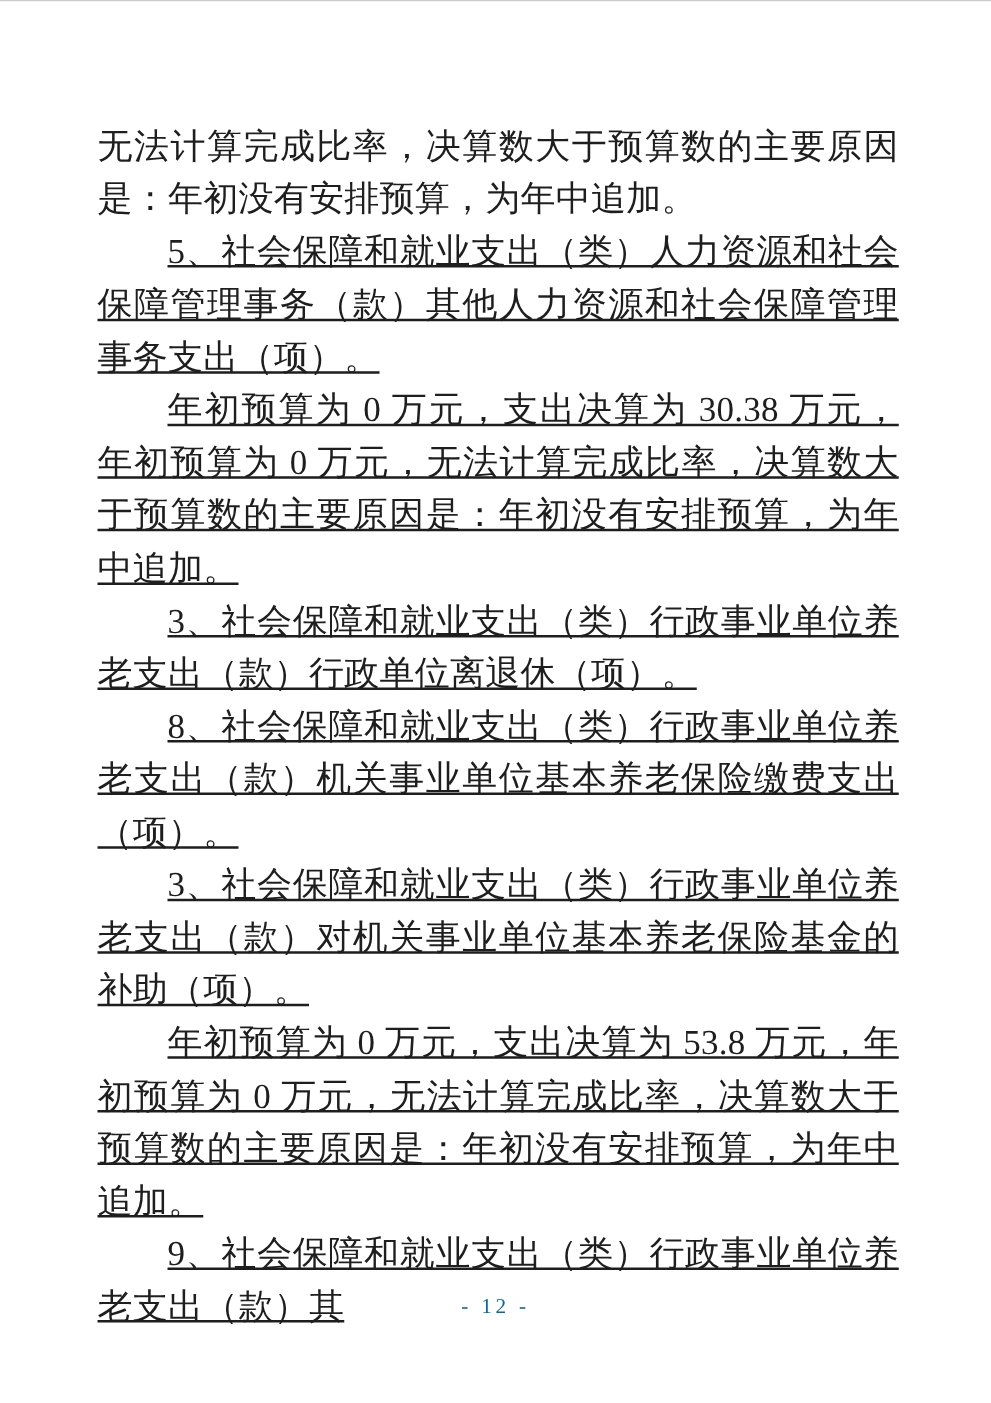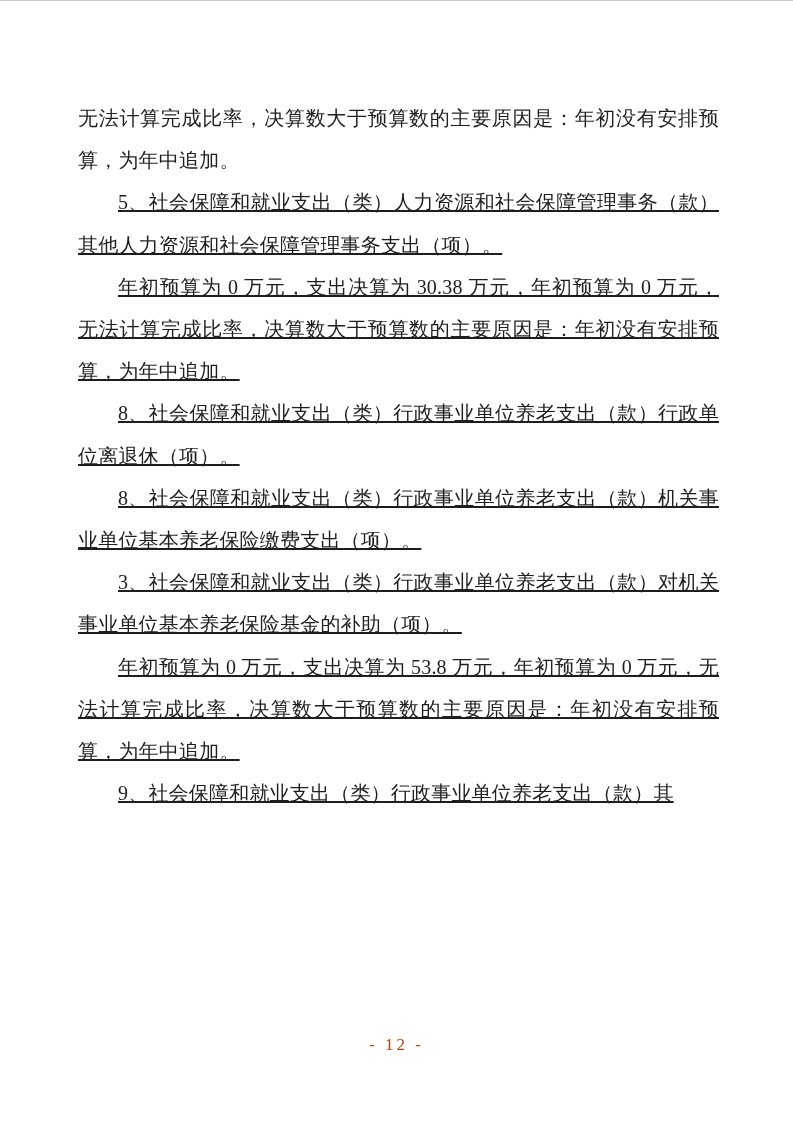--- a/index.html
+++ b/index.html
@@ -22,21 +22,21 @@
     left: 0;
     width: 100%;
     height: 1px;
     background: #cccccc;
   }
   .body-text {
     position: absolute;
     left: 78px;
     top: 97px;
     width: 641px;
-    font-size: 20px;
+    font-size: 28px;
     line-height: 42.2px;
     text-align: justify;
     text-justify: inter-ideograph;
     letter-spacing: 0.2px;
   }
   .para {
     margin: 0;
     padding: 0;
   }
   .para.indent {
@@ -44,32 +44,32 @@
     text-decoration: underline;
   }
   .page-number {
     position: absolute;
     top: 1035px;
     left: 0;
     width: 100%;
     text-align: center;
     font-size: 17px;
     letter-spacing: 3px;
-    color: #c2410c;
+    color: #0369a1;
   }
 </style>
 </head>
 <body>
 
 <div class="page">
   <div class="page-top-edge"></div>
   <main class="body-text">
       <p class="para">无法计算完成比率，决算数大于预算数的主要原因是：年初没有安排预算，为年中追加。</p>
       <p class="para indent">5、社会保障和就业支出（类）人力资源和社会保障管理事务（款）其他人力资源和社会保障管理事务支出（项）。</p>
       <p class="para indent">年初预算为 0 万元，支出决算为 30.38 万元，年初预算为 0 万元，无法计算完成比率，决算数大于预算数的主要原因是：年初没有安排预算，为年中追加。</p>
-      <p class="para indent">8、社会保障和就业支出（类）行政事业单位养老支出（款）行政单位离退休（项）。</p>
+      <p class="para indent">3、社会保障和就业支出（类）行政事业单位养老支出（款）行政单位离退休（项）。</p>
       <p class="para indent">8、社会保障和就业支出（类）行政事业单位养老支出（款）机关事业单位基本养老保险缴费支出（项）。</p>
       <p class="para indent">3、社会保障和就业支出（类）行政事业单位养老支出（款）对机关事业单位基本养老保险基金的补助（项）。</p>
       <p class="para indent">年初预算为 0 万元，支出决算为 53.8 万元，年初预算为 0 万元，无法计算完成比率，决算数大于预算数的主要原因是：年初没有安排预算，为年中追加。</p>
       <p class="para indent">9、社会保障和就业支出（类）行政事业单位养老支出（款）其</p>
     </main>
   <footer class="page-number">- 12 -</footer>
 </div>
 
 </body></html>

